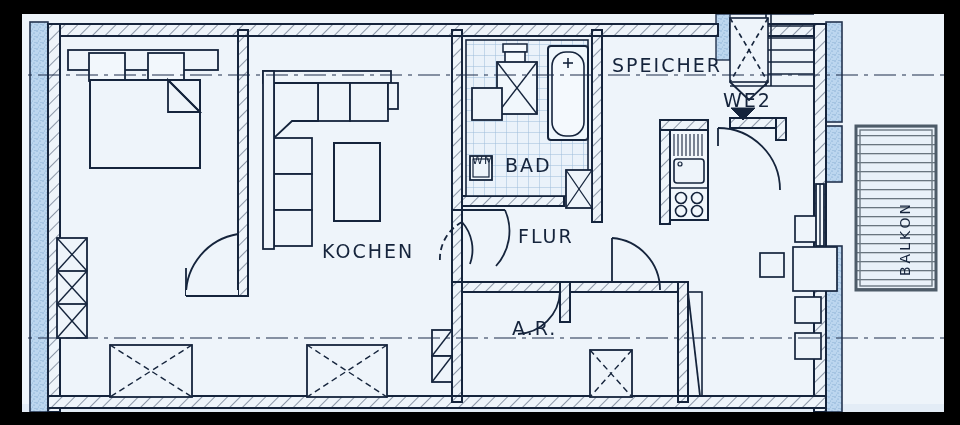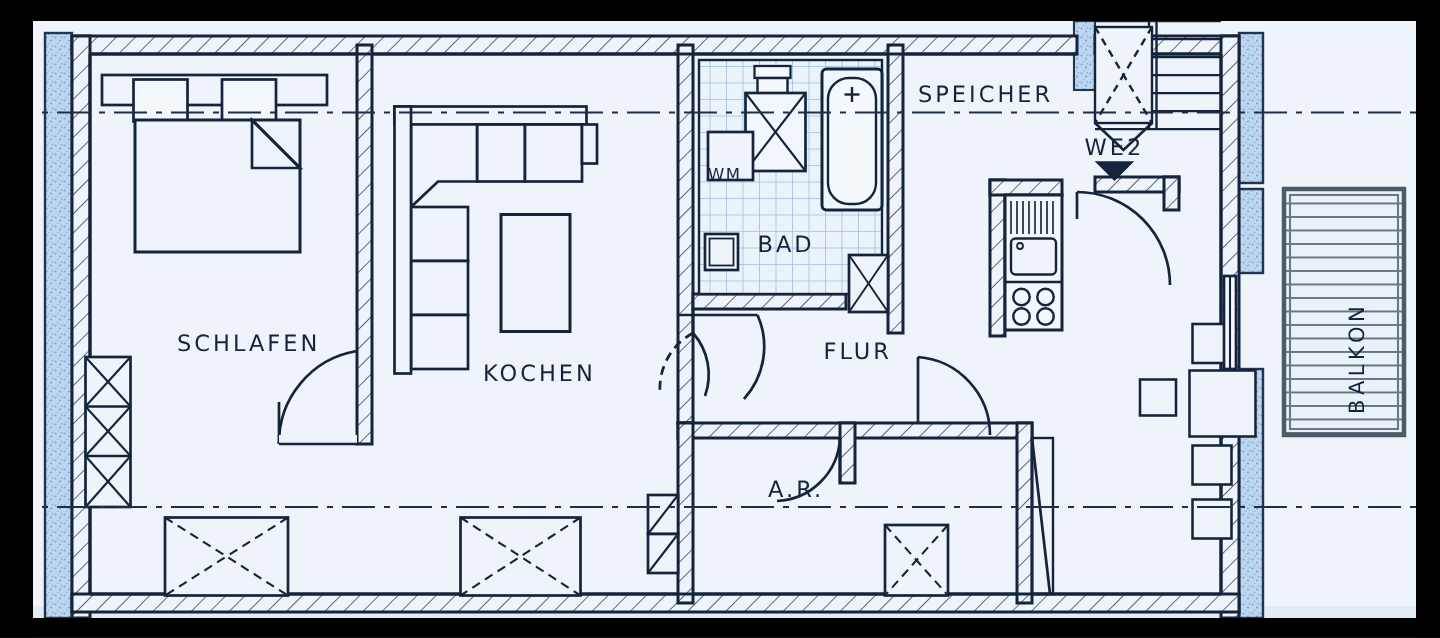--- a/index.html
+++ b/index.html
@@ -11,22 +11,22 @@
   #stage{position:relative;width:960px;height:425px;background:#000;}
   #plan{position:absolute;inset:0;}
   .lbl{
     position:absolute;
     color:#15243c;
     font-family:"DejaVu Sans", sans-serif;
     letter-spacing:2px;
     white-space:nowrap;
     user-select:none;
   }
-  .room-label{font-size:15px;}
-  .small-label{font-size:11px;letter-spacing:1px;}
+  .room-label{font-size:19px;}
+  .small-label{font-size:11px;letter-spacing:1px;margin-top:44px;}
   .vert-label{
     font-size:14px;letter-spacing:3px;
     transform-origin:0 0;
     transform:rotate(-90deg);
   }
 </style>
 </head>
 <body>
 
 <div id="stage">
@@ -343,29 +343,28 @@
     </g>
 
     </g>
 
     <rect x="0" y="0" width="960" height="14" fill="#000000"></rect>
     <rect x="0" y="412" width="960" height="13" fill="#000000"></rect>
     <rect x="0" y="0" width="22" height="425" fill="#000000"></rect>
     <rect x="944" y="0" width="16" height="425" fill="#000000"></rect>
   </svg>
 
-  <div class="lbl room-label" style="left:118px;top:220px">SCHLAFEN</div>
 
   <div class="lbl room-label" style="left:322px;top:240px">KOCHEN</div>
 
   <div class="lbl room-label" style="left:505px;top:154px">BAD</div>
 
   <div class="lbl room-label" style="left:612px;top:54px">SPEICHER</div>
 
-  <div class="lbl room-label" style="left:549px;top:225px">FLUR</div>
+  <div class="lbl room-label" style="left:518px;top:225px">FLUR</div>
 
 
   <div class="lbl room-label" style="left:512px;top:317px">A.R.</div>
 
   <div class="lbl vert-label" style="left:897px;top:276px">BALKON</div>
 
   <div class="lbl small-label" style="left:472px;top:110px">WM</div>
 
   <div class="lbl room-label" style="left:723px;top:89px">WE2</div>
 

